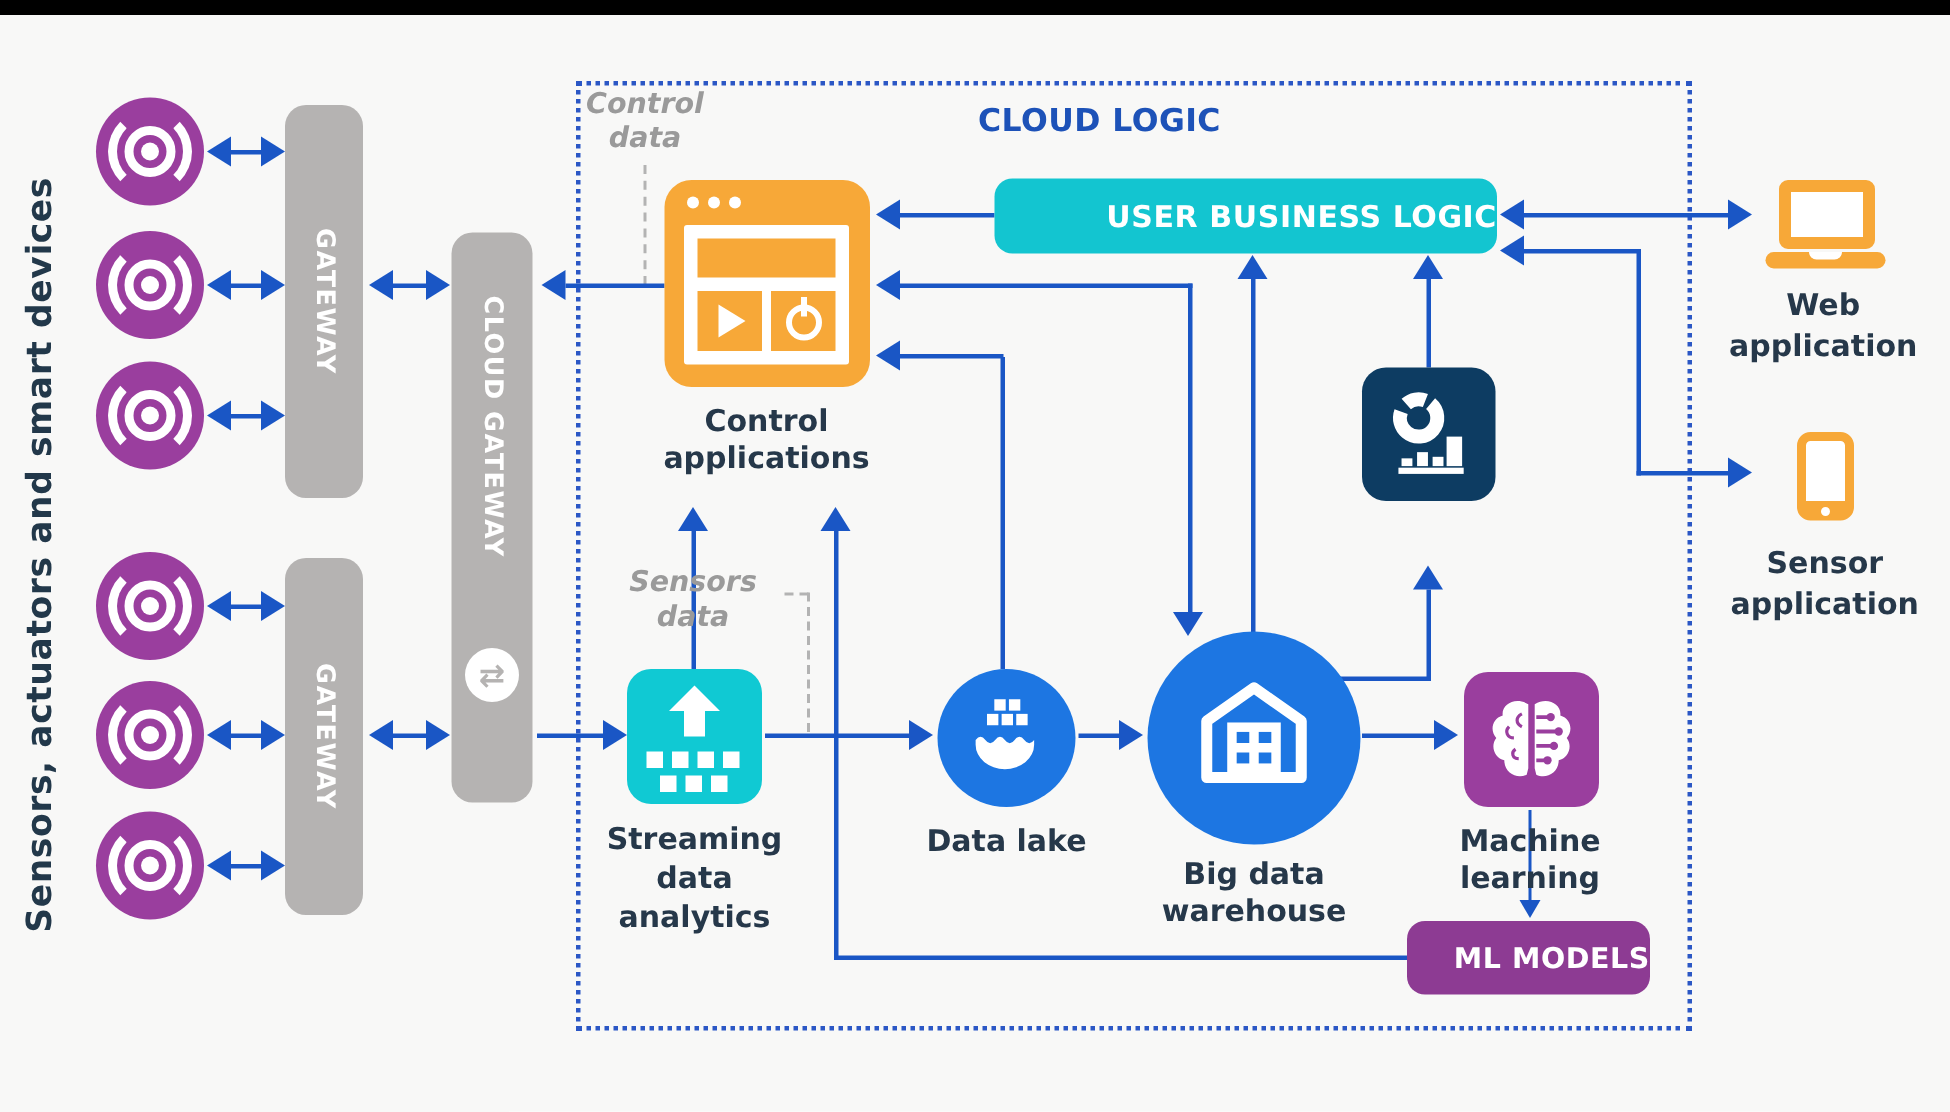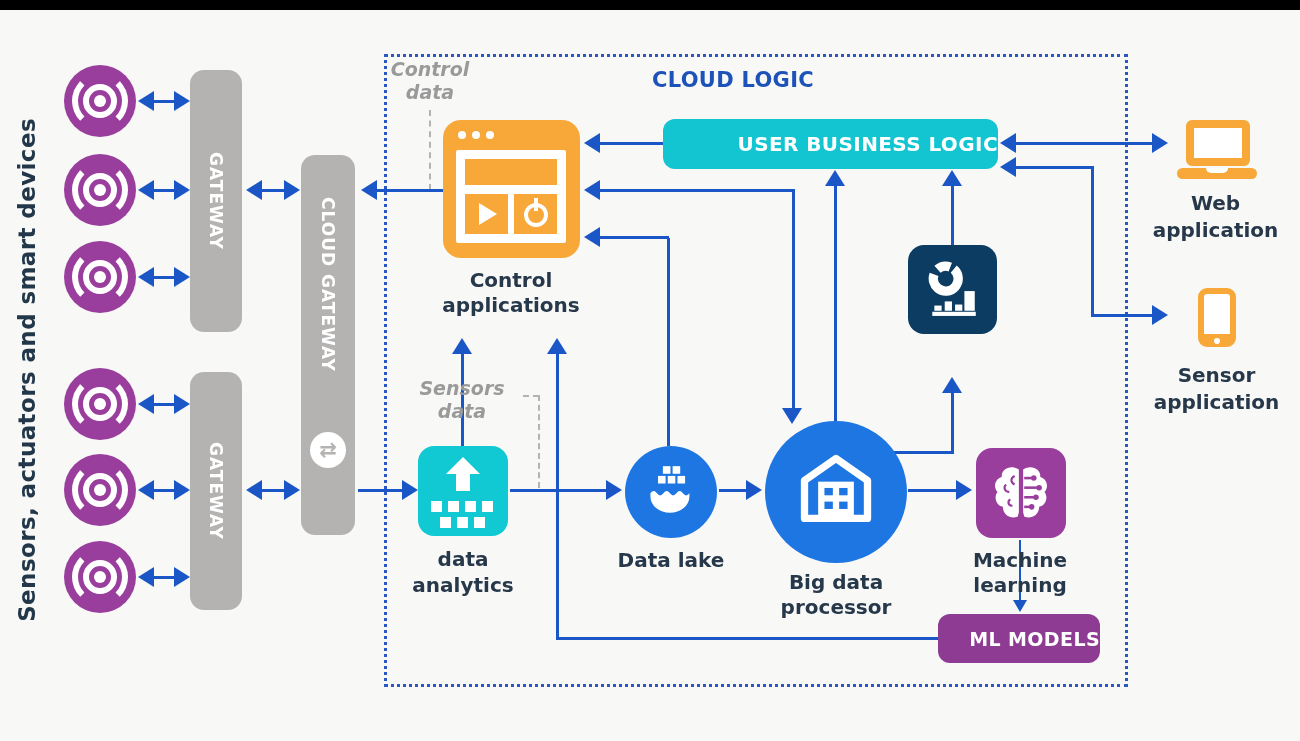--- a/index.html
+++ b/index.html
@@ -244,20 +244,21 @@
     <div class="stem"></div>
     <div class="sq" style="left:13px;top:55px;"></div>
     <div class="sq" style="left:30px;top:55px;"></div>
     <div class="sq" style="left:47px;top:55px;"></div>
     <div class="sq" style="left:64px;top:55px;"></div>
     <div class="sq" style="left:22px;top:71px;"></div>
     <div class="sq" style="left:39px;top:71px;"></div>
     <div class="sq" style="left:56px;top:71px;"></div>
   </div>
   <div class="lbl" style="left:388px;top:546px;width:150px;line-height:26px;">
+    <div>Streaming</div>
     <div>data</div>
     <div>analytics</div>
   </div>
 
   <div class="circle" style="left:625px;top:446px;width:92px;height:92px;background:#1d76e2;">
     <svg width="52" height="52" viewBox="0 0 48 48" style="position:absolute;left:20px;top:18px;">
       <rect x="16.5" y="2" width="7" height="7" fill="#fff"></rect>
         <rect x="25.5" y="2" width="7" height="7" fill="#fff"></rect>
       <rect x="12" y="11" width="7" height="7" fill="#fff"></rect>
         <rect x="21" y="11" width="7" height="7" fill="#fff"></rect>
@@ -270,21 +271,21 @@
   <div class="circle" style="left:765px;top:421px;width:142px;height:142px;background:#1d76e2;">
     <svg width="84" height="84" viewBox="0 0 80 80" style="position:absolute;left:29px;top:26px;">
       <path d="M10 32 L40 11 L70 32 L70 68 L10 68 Z" fill="none" stroke="#fff" stroke-width="7" stroke-linejoin="round"></path>
       <rect x="26" y="36" width="28" height="26" fill="none" stroke="#fff" stroke-width="6"></rect>
       <line x1="40" y1="36" x2="40" y2="62" stroke="#fff" stroke-width="6"></line>
       <line x1="26" y1="49" x2="54" y2="49" stroke="#fff" stroke-width="6"></line>
     </svg>
   </div>
   <div class="lbl" style="left:756px;top:570px;width:160px;">
     <div>Big data</div>
-    <div>processor</div>
+    <div>warehouse</div>
   </div>
 
   <div class="rnode" style="left:908px;top:245px;width:89px;height:89px;background:#0d3c62;">
     <svg width="58" height="58" viewBox="0 0 56 56" style="position:absolute;left:16px;top:15px;">
       <circle cx="21" cy="18" r="12" fill="none" stroke="#fff" stroke-width="9" stroke-dasharray="52 6 13 4.4" transform="rotate(-50 21 18)"></circle>
       <rect x="8" y="50" width="42" height="4" fill="#fff"></rect>
       <rect x="10" y="44" width="7" height="5" fill="#fff"></rect>
       <rect x="20" y="40" width="7" height="9" fill="#fff"></rect>
       <rect x="30" y="43" width="7" height="6" fill="#fff"></rect>
       <rect x="39" y="30" width="10" height="19" fill="#fff"></rect>

